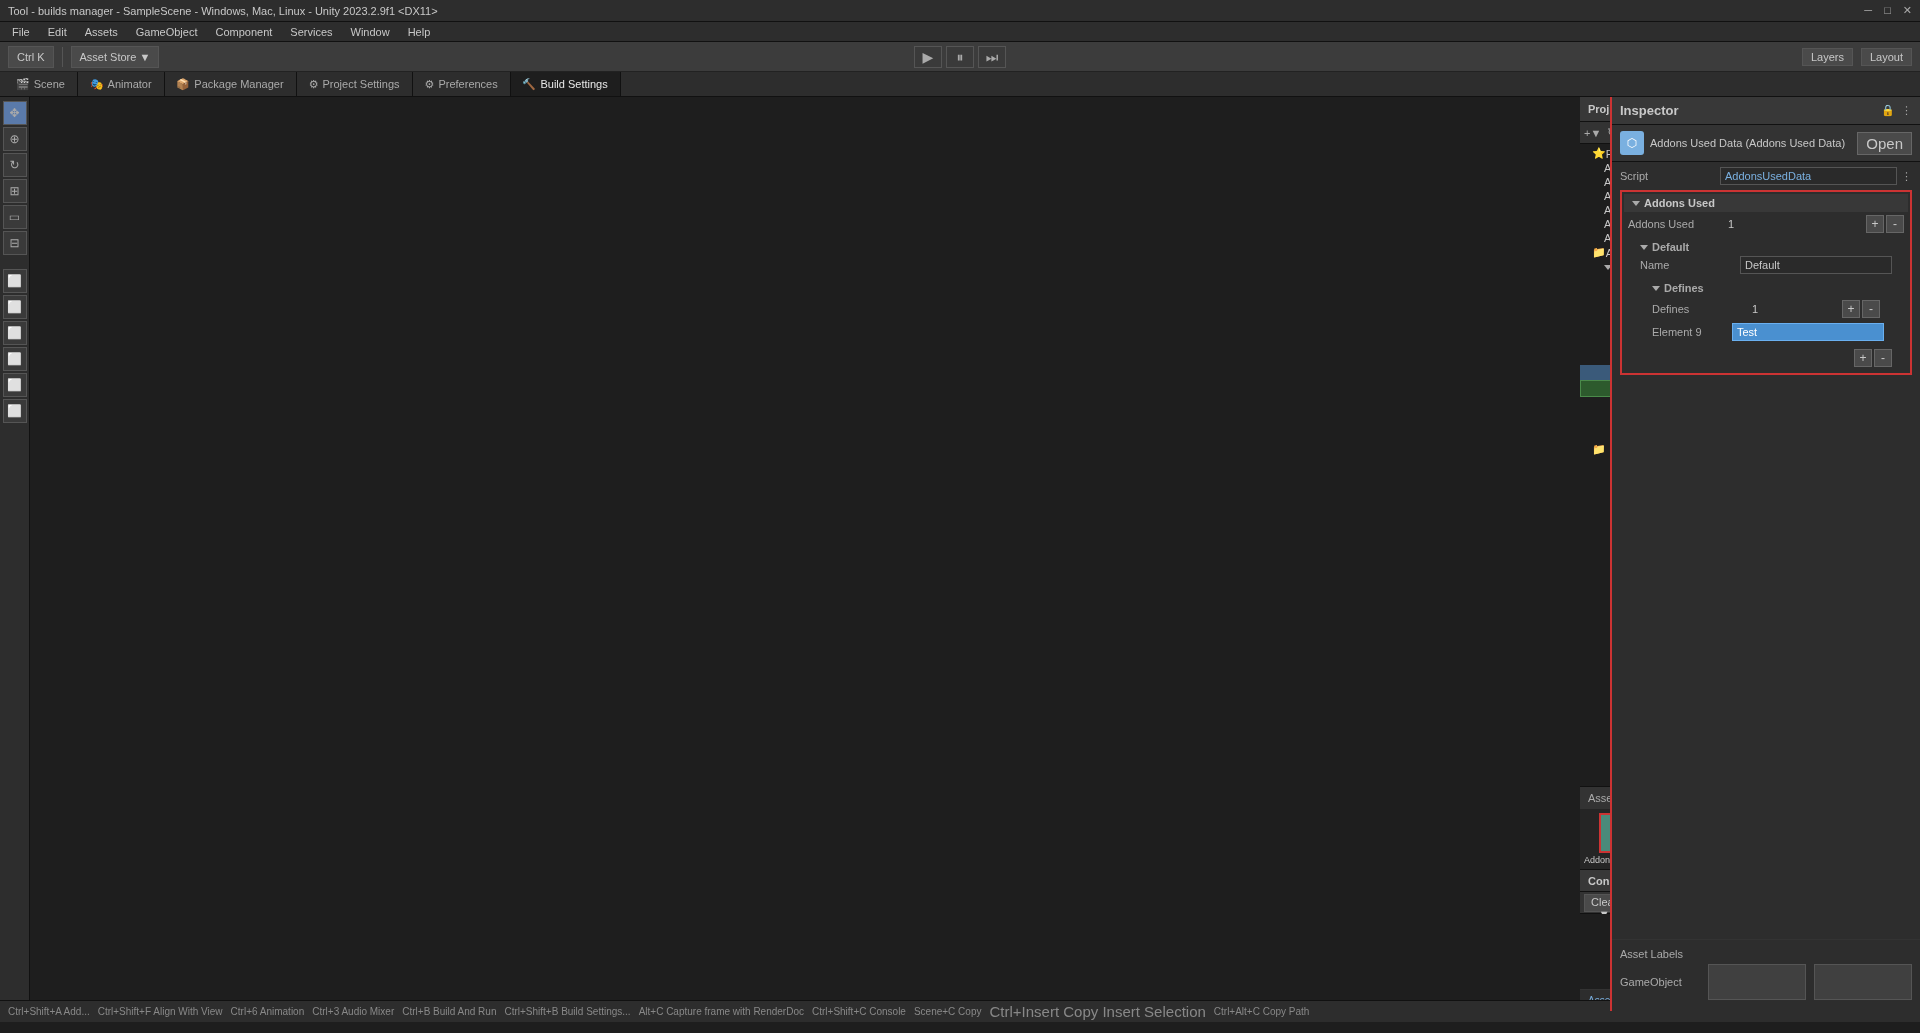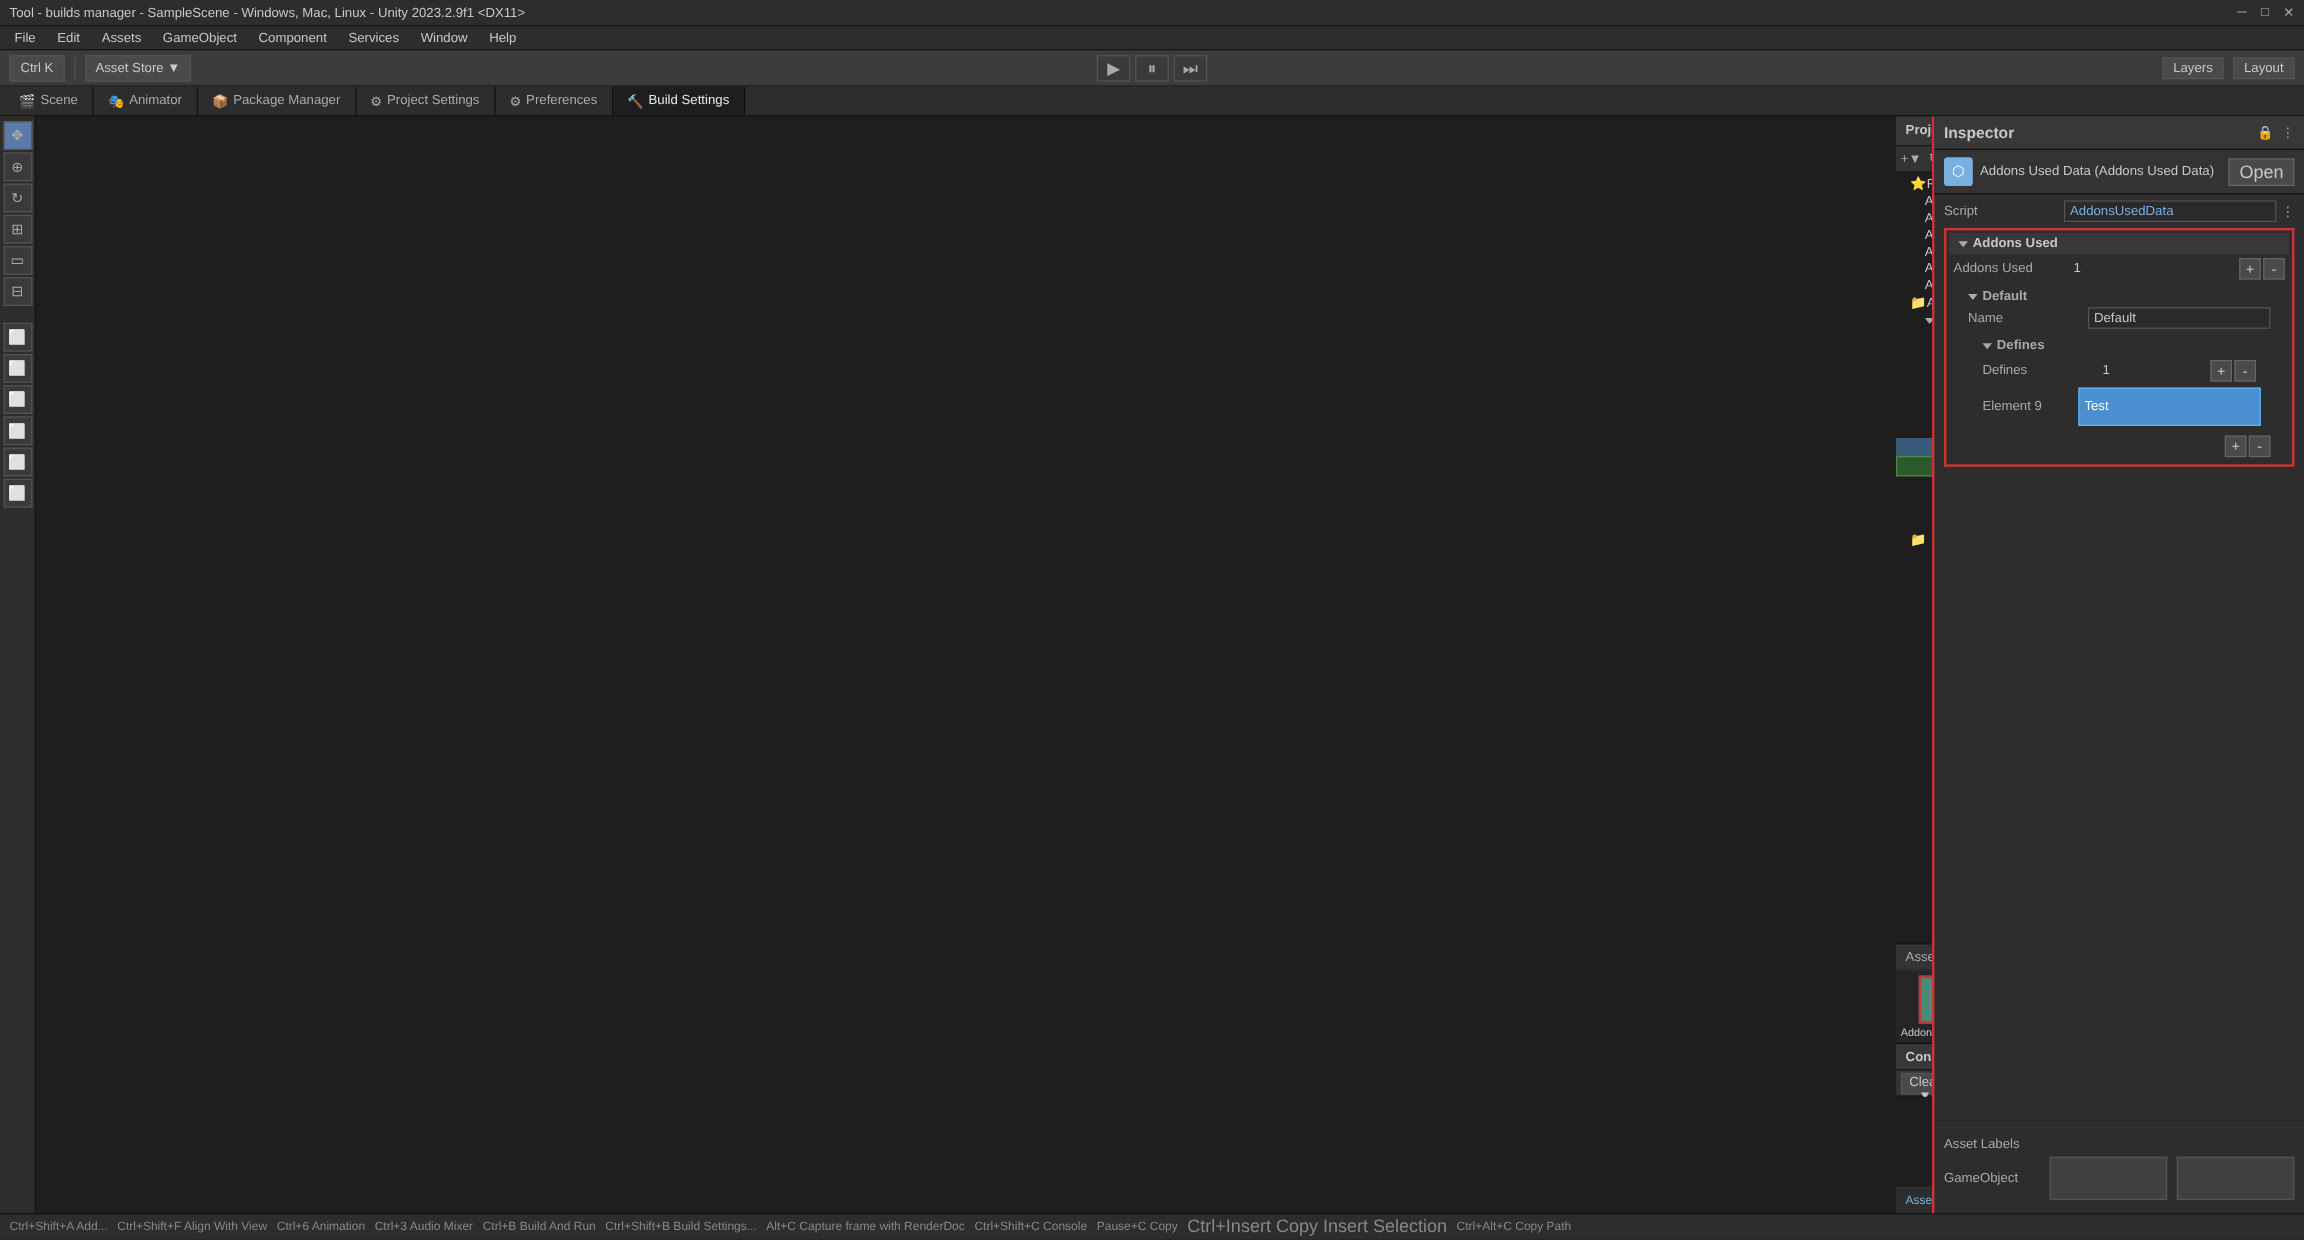--- a/index.html
+++ b/index.html
@@ -77,38 +77,38 @@
     .inspector-field-row { display: flex; align-items: center; margin-bottom: 3px; padding: 1px 4px; }
     .inspector-field-label { width: 100px; color: #aaa; font-size: 11px; flex-shrink: 0; }
     .inspector-field-value { flex: 1; background: #2a2a2a; border: 1px solid #555; color: #c8c8c8; font-size: 11px; padding: 1px 4px; height: 18px; }
     .inspector-section-header { background: #383838; padding: 3px 8px; display: flex; align-items: center; gap: 4px; cursor: pointer; margin-bottom: 2px; }
     .inspector-section-title { color: #c8c8c8; font-size: 11px; font-weight: bold; }
     .inspector-sub-section { padding: 2px 12px; }
     .inspector-sub-header { display: flex; align-items: center; gap: 4px; padding: 2px 4px; }
     .inspector-sub-title { color: #aaa; font-size: 11px; font-weight: bold; }
     .inspector-array-row { display: flex; align-items: center; margin-bottom: 3px; padding: 1px 4px; }
     .inspector-array-label { width: 80px; color: #aaa; font-size: 11px; flex-shrink: 0; }
-    .inspector-array-value { flex: 1; background: #4a90d0; border: 1px solid #6ab0f0; color: #fff; font-size: 11px; padding: 1px 4px; height: 32px; }
+    .inspector-array-value { flex: 1; background: #4a90d0; border: 1px solid #6ab0f0; color: #fff; font-size: 11px; padding: 1px 4px; height: 18px; }
     .inspector-count-row { display: flex; align-items: center; margin-bottom: 3px; padding: 1px 4px; }
     .inspector-count-label { width: 100px; color: #aaa; font-size: 11px; }
     .inspector-count-value { flex: 1; color: #c8c8c8; font-size: 11px; }
     .inspector-plus-minus { display: flex; gap: 2px; }
     .inspector-pm-btn { width: 18px; height: 18px; background: #4a4a4a; border: 1px solid #666; color: #c8c8c8; cursor: pointer; font-size: 12px; display: flex; align-items: center; justify-content: center; }
     
     #asset-labels-section { padding: 8px; border-top: 1px solid #333; margin-top: auto; }
     .asset-labels-title { color: #aaa; font-size: 11px; margin-bottom: 4px; }
     .asset-bundle-row { display: flex; align-items: center; gap: 8px; margin-bottom: 3px; }
     .asset-bundle-label { width: 80px; color: #aaa; font-size: 11px; }
     .asset-bundle-select { flex: 1; background: #404040; border: 1px solid #555; color: #c8c8c8; font-size: 11px; padding: 17px; height: 20px; }
     
     
     #breadcrumb-bar { background: #333; height: 22px; display: flex; align-items: center; padding: 0 8px; font-size: 11px; color: #aaa; border-top: 1px solid #111; gap: 4px; }
     
     
-    #statusbar { background: #2d2d2d; height: 22px; display: flex; align-items: center; padding: 0 8px; gap: 8px; font-size: 10px; color: #888; border-top: 1px solid #111; position: absolute; bottom: 0; width: 100%; }
+    #statusbar { background: #2d2d2d; height: 22px; display: flex; align-items: center; padding: 0 8px; gap: 8px; font-size: 10px; color: #888; border-top: 1px solid #111; position: absolute; bottom: 11px; width: 100%; }
     
     
     #play-controls { position: absolute; top: 0; left: 50%; transform: translateX(-50%); display: flex; gap: 4px; height: 30px; align-items: center; }
     .play-btn { width: 28px; height: 22px; background: #3a3a3a; border: 1px solid #555; color: #aaa; cursor: pointer; font-size: 14px; display: flex; align-items: center; justify-content: center; }
     
     
     #right-container { display: flex; flex-direction: column; width: 340px; height: 100%; position: relative; }
     
     select { appearance: none; -webkit-appearance: none; }
     
@@ -543,16 +543,16 @@
 
 <div id="statusbar">
   <span style="color:#888;font-size:10px;white-space:nowrap;">Ctrl+Shift+A Add...</span>
   <span style="color:#888;font-size:10px;white-space:nowrap;">Ctrl+Shift+F Align With View</span>
   <span style="color:#888;font-size:10px;white-space:nowrap;">Ctrl+6 Animation</span>
   <span style="color:#888;font-size:10px;white-space:nowrap;">Ctrl+3 Audio Mixer</span>
   <span style="color:#888;font-size:10px;white-space:nowrap;text-align:right;">Ctrl+B Build And Run</span>
   <span style="color:#888;font-size:10px;white-space:nowrap;">Ctrl+Shift+B Build Settings...</span>
   <span style="color:#888;font-size:10px;white-space:nowrap;">Alt+C Capture frame with RenderDoc</span>
   <span style="color:#888;font-size:10px;white-space:nowrap;">Ctrl+Shift+C Console</span>
-  <span style="color:#888;font-size:10px;white-space:nowrap;">Pause+C Copy</span>
+  <span style="color:#888;font-size:10px;white-space:nowrap;">Scene+C Copy</span>
   <span style="color:#888;font-size:15px;white-space:nowrap;">Ctrl+Insert Copy Insert Selection</span>
   <span style="color:#888;font-size:10px;white-space:nowrap;">Ctrl+Alt+C Copy Path</span>
 </div>
 
 </body></html>

